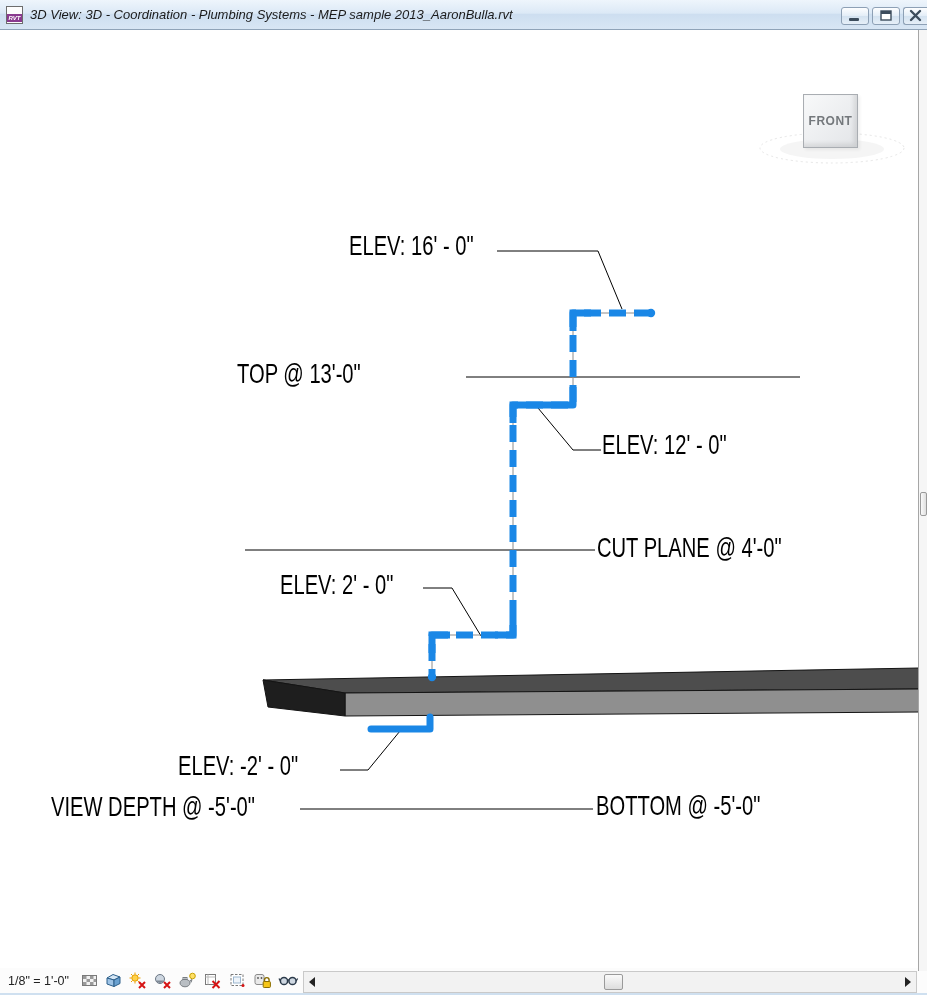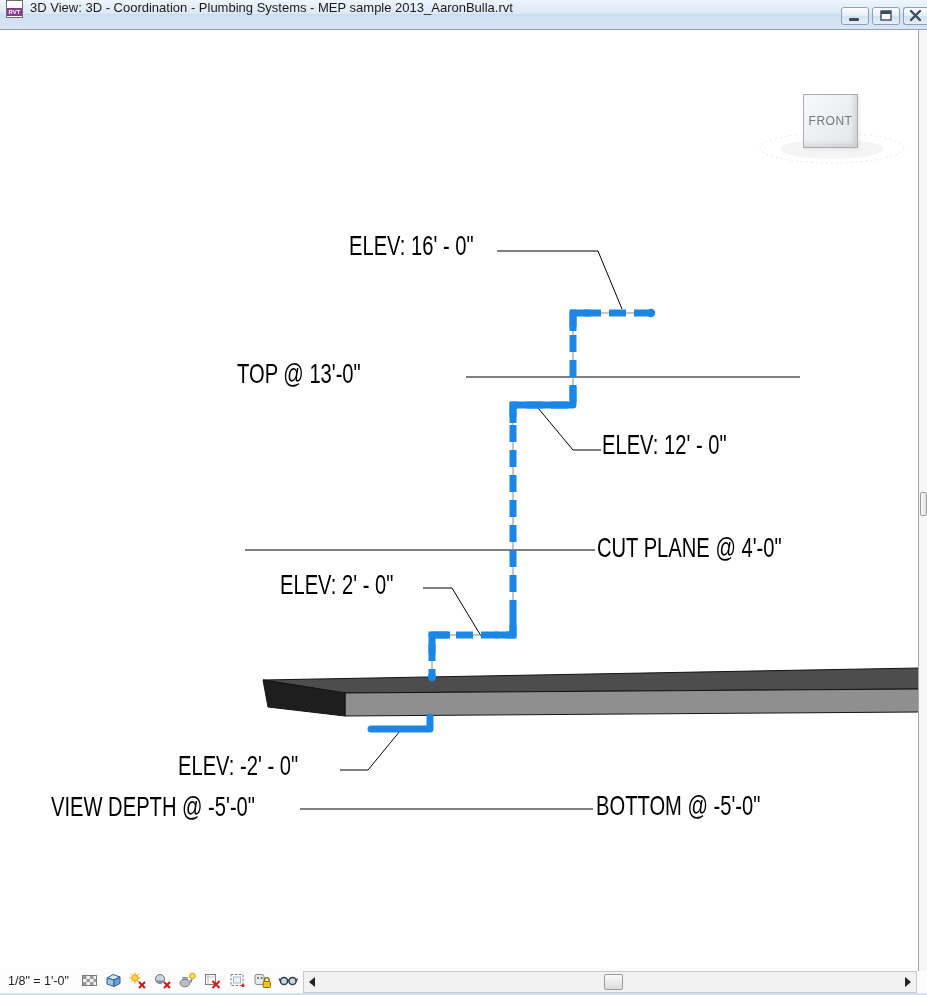--- a/index.html
+++ b/index.html
@@ -5,21 +5,21 @@
   html,body{margin:0;padding:0;}
   body{
     width:927px;height:995px;position:relative;overflow:hidden;
     background:#ffffff;font-family:"Liberation Sans",sans-serif;
   }
   
   .titlebar{
     position:absolute;left:0;top:0;width:927px;height:30px;z-index:20;
     background:linear-gradient(#eef5fc 0%,#dce9f6 45%,#cddef0 50%,#d8e6f4 100%);
     border-bottom:1px solid #8fa3b8;box-sizing:border-box;
-    display:flex;align-items:flex-start;
+    display:flex;align-items:center;font-style:italic;
   }
   .titlebar .doc-icon{width:17px;height:18px;margin:0 7px 0 6px;position:relative;flex:0 0 auto;}
   .titlebar .doc-icon .page{position:absolute;inset:0;background:#fdfdfd;border:1px solid #6d6d6d;box-sizing:border-box;}
   .titlebar .doc-icon .band{position:absolute;left:1px;right:1px;bottom:2px;height:8px;background:#8a3a8f;color:#fff;
     font-size:6px;line-height:8px;text-align:center;font-weight:bold;letter-spacing:0;}
   .title-text{font-size:13px;color:#1b1b1b;white-space:nowrap;}
   .win-btns{position:absolute;right:0px;top:7px;display:flex;gap:3px;}
   .win-btn{width:28px;height:18px;border:1px solid #8da0b5;border-radius:3px;box-sizing:border-box;
     background:linear-gradient(#fdfeff,#e3edf7 50%,#d3e2f0 52%,#e6eff8);display:flex;align-items:center;justify-content:center;}
   .win-btn:last-child{width:24px;border-top-right-radius:0;border-bottom-right-radius:0;border-right:none;}
@@ -29,21 +29,21 @@
     transform:scaleX(0.72);transform-origin:0 50%;z-index:5;
   }
   
   .viewcube{
     position:absolute;left:803px;top:94px;width:55px;height:54px;z-index:6;
     background:linear-gradient(135deg,#f8f9fa,#e3e5e8);
     border:1px solid #a9adb2;box-sizing:border-box;
     box-shadow:inset -3px -3px 5px rgba(0,0,0,0.10), 2px 2px 3px rgba(0,0,0,0.06);
     display:flex;align-items:center;justify-content:center;
   }
-  .viewcube-label{font-size:12px;font-weight:normal;color:#74787c;letter-spacing:0.5px;}
+  .viewcube-label{font-size:12px;font-weight:bold;color:#74787c;letter-spacing:0.5px;}
   
   .vscroll{position:absolute;left:918px;top:30px;width:9px;height:941px;background:#f6f6f6;
     border-left:1px solid #a6a6a6;box-sizing:border-box;z-index:15;}
   .vthumb{position:absolute;left:1px;top:462px;width:7px;height:24px;background:linear-gradient(90deg,#fafafa,#dfdfdf);
     border:1px solid #9a9a9a;border-radius:2px;box-sizing:border-box;}
   .hscroll{position:absolute;left:303px;top:971px;width:614px;height:22px;background:#f2f2f2;
     border:1px solid #c9c9c9;box-sizing:border-box;z-index:15;}
   .hthumb{position:absolute;left:300px;top:2px;width:19px;height:16px;background:linear-gradient(#fafafa,#ddd);
     border:1px solid #9a9a9a;border-radius:2px;box-sizing:border-box;}
   .harrow{position:absolute;top:5px;width:0;height:0;border-top:5px solid transparent;border-bottom:5px solid transparent;}

